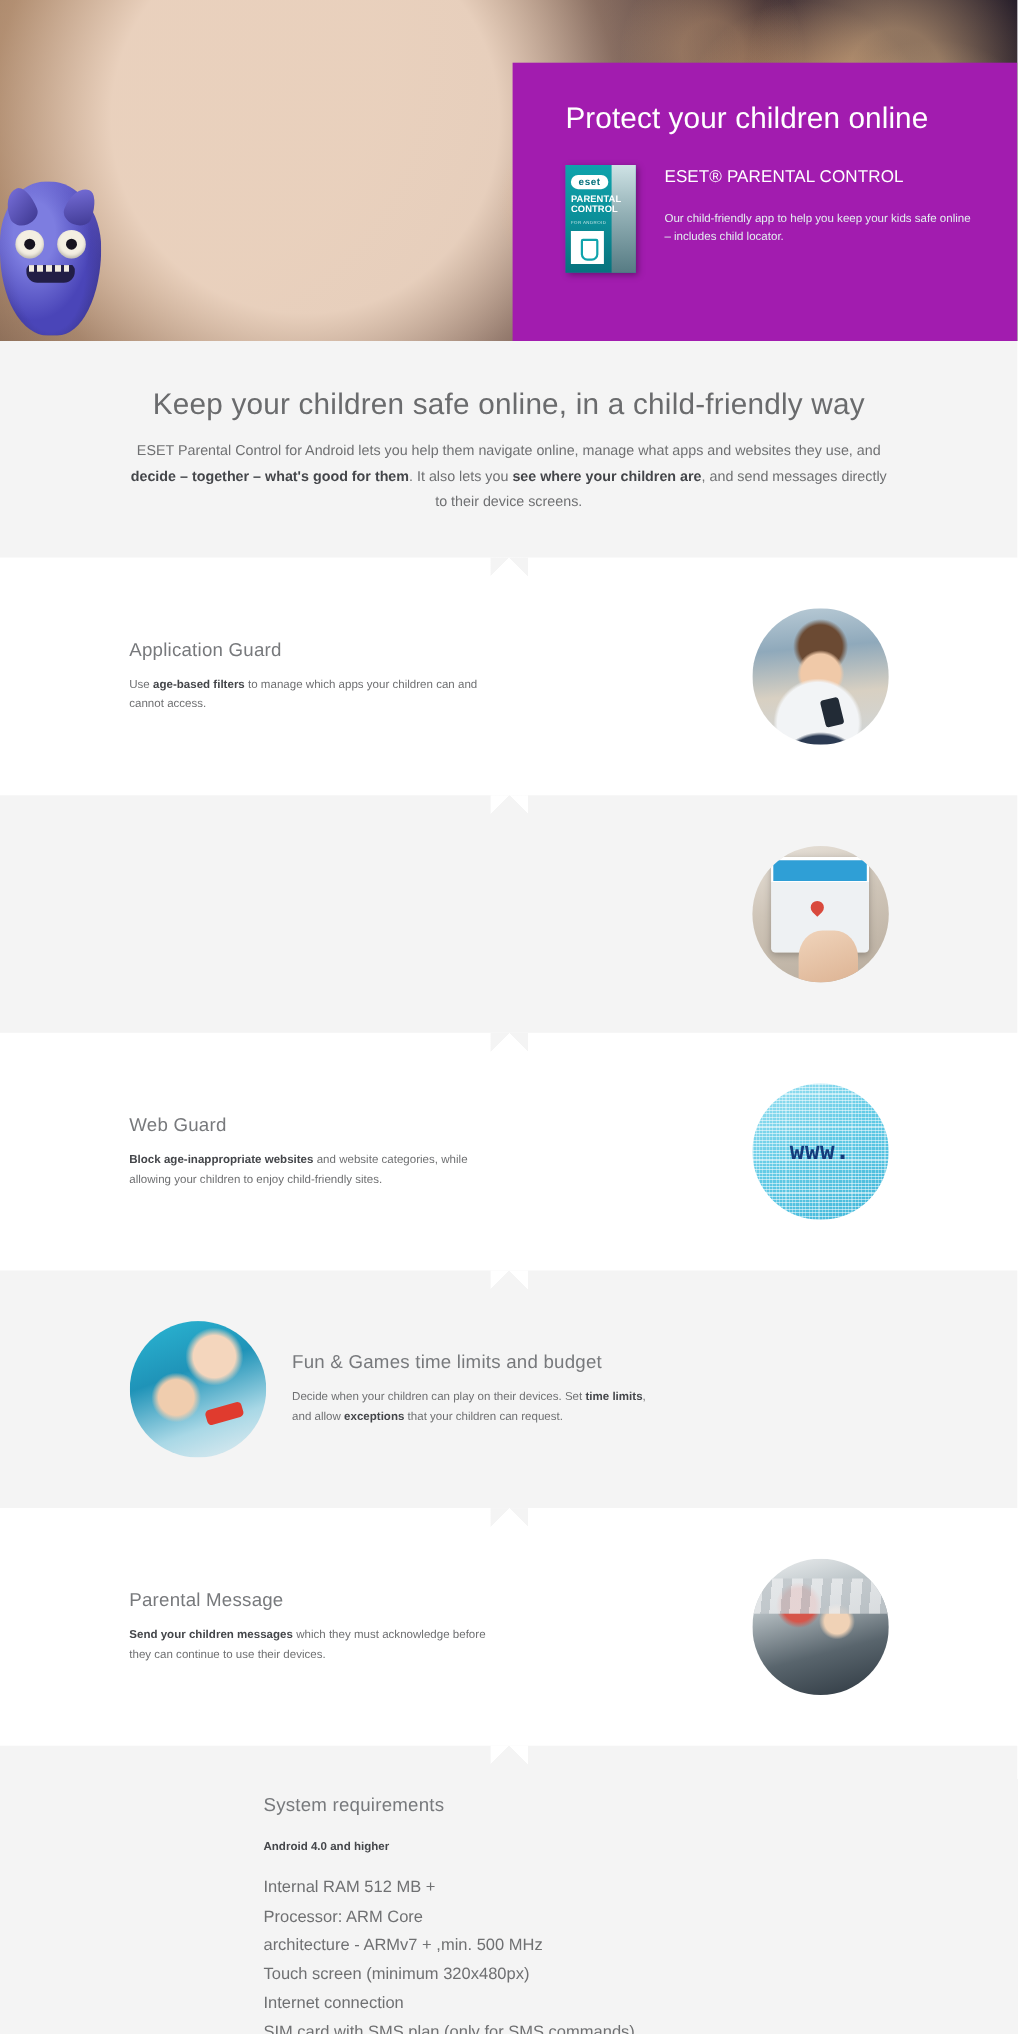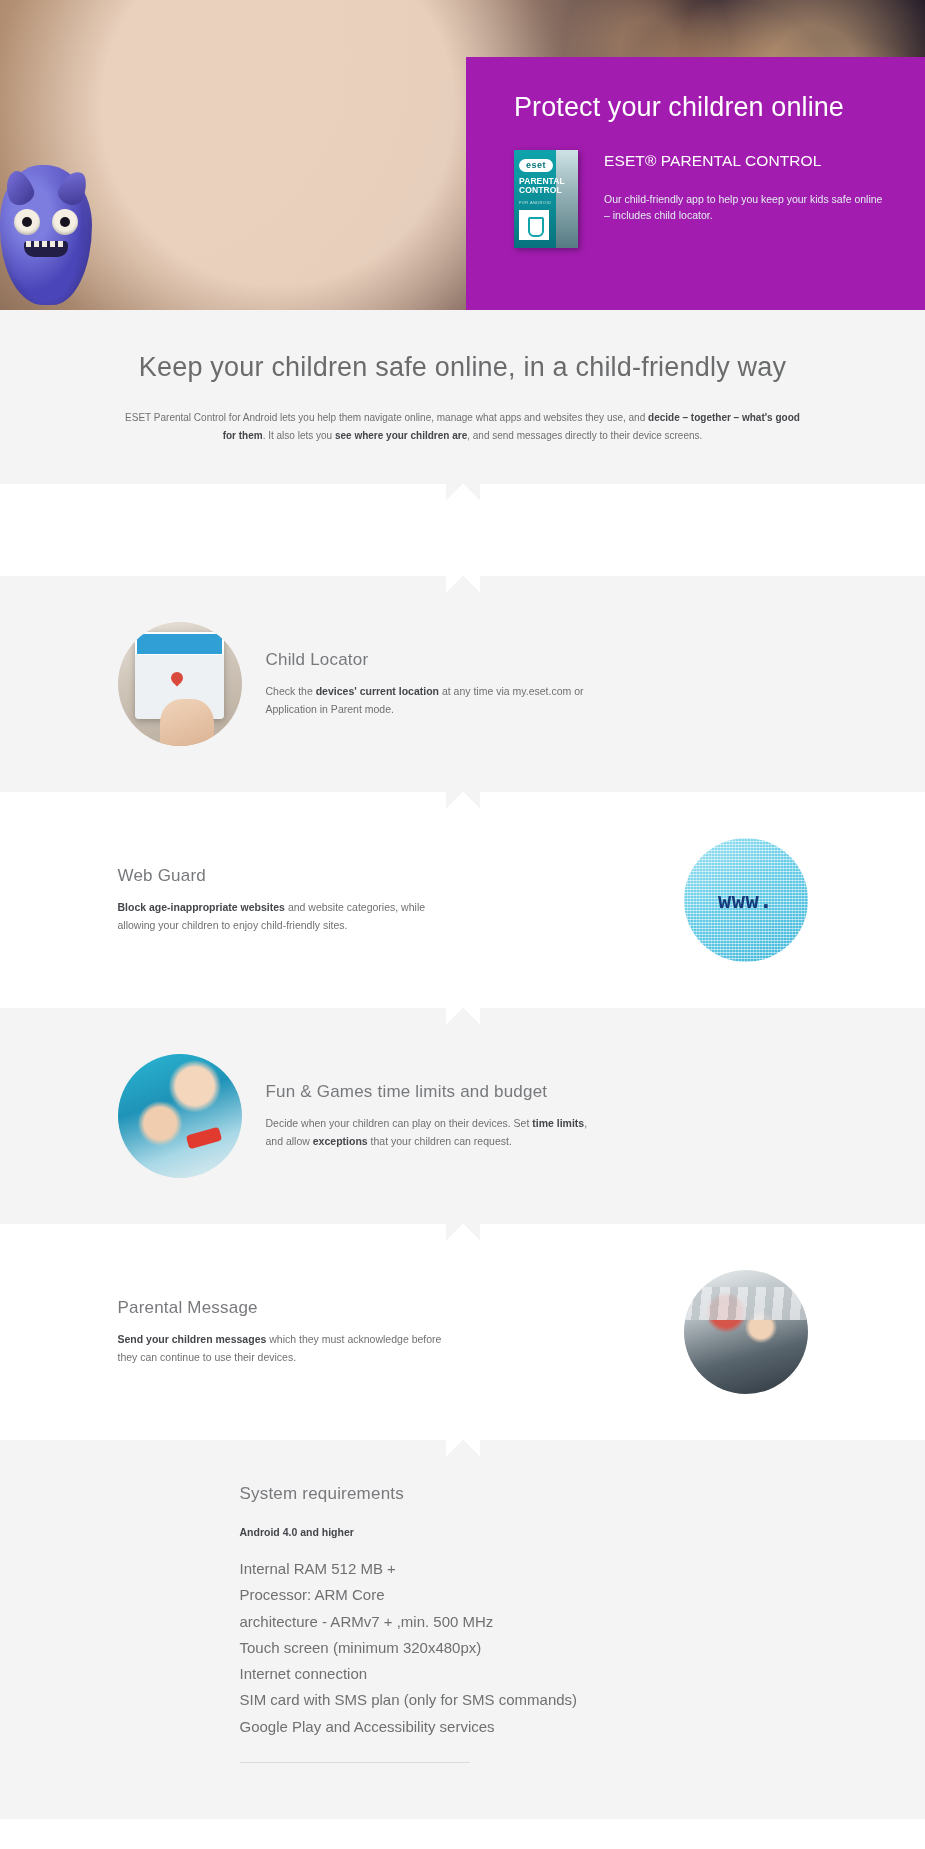--- a/index.html
+++ b/index.html
@@ -188,23 +188,23 @@
     padding: 42px 16px 40px;
     text-align: center;
   }
   .intro-heading {
     font-size: 27px;
     font-weight: 300;
     color: #6a6b6d;
     letter-spacing: 0.2px;
   }
   .intro-text {
-    margin: 26px auto 0;
+    margin: 16px auto 0;
     max-width: 690px;
-    font-size: 10px;
+    font-size: 13px;
     line-height: 1.75;
     color: #6f7072;
   }
   .intro-text b { color: #44464a; font-weight: 700; }
 
   
   .feature {
     position: relative;
     padding: 46px 0;
   }
@@ -437,31 +437,34 @@
 
 <section class="intro">
   <h2 class="intro-heading">Keep your children safe online, in a child-friendly way</h2>
   <p class="intro-text">
     <span>ESET Parental Control for Android lets you help them navigate online, manage what apps and websites they use, and </span><b>decide – together – what's good for them</b><span>. It also lets you </span><b>see where your children are</b><span>, and send messages directly to their device screens.</span>
   </p>
 </section>
 
 <section class="feature light">
   <div class="notch from-grey"></div>
+  <div class="feature-inner">
+    <div class="feature-copy">
+      <h3 class="feature-title">Application Guard</h3>
+      <p class="feature-body">
+        <span>Use </span><b>age-based filters</b><span> to manage which apps your children can and cannot access.</span>
+      </p>
+    </div>
+    <div class="feature-media img-appguard"></div>
+  </div>
 </section>
 
 <section class="feature grey">
   <div class="notch from-white"></div>
   <div class="feature-inner reverse">
-    <div class="feature-copy">
-      <h3 class="feature-title">Child Locator</h3>
-      <p class="feature-body">
-        <span>Check the </span><b>devices' current location</b><span> at any time via my.eset.com or Application in Parent mode.</span>
-      </p>
-    </div>
     <div class="feature-media img-locator">
       <div class="locator-pin"></div>
       <div class="locator-hand"></div>
     </div>
   </div>
 </section>
 
 <section class="feature light">
   <div class="notch from-grey"></div>
   <div class="feature-inner">

